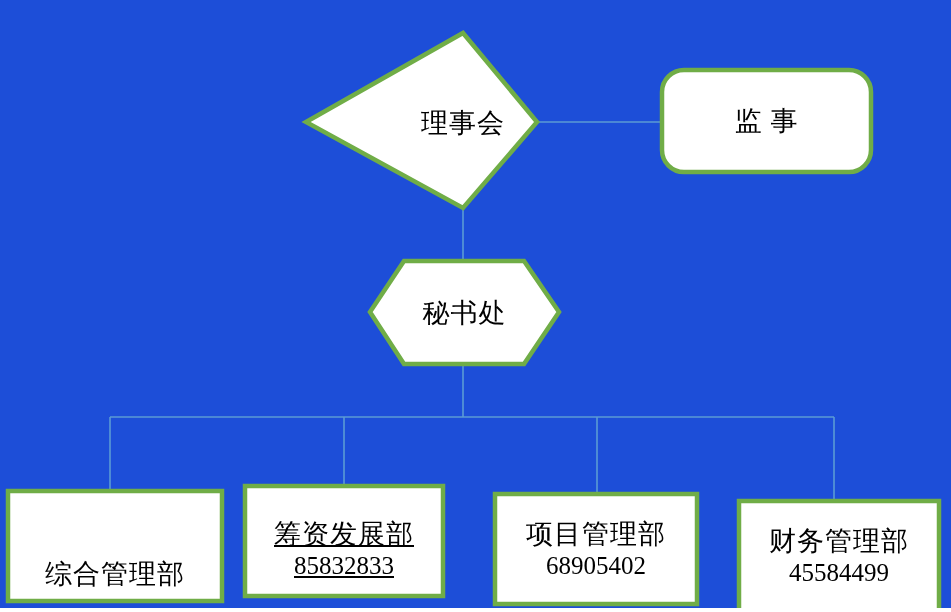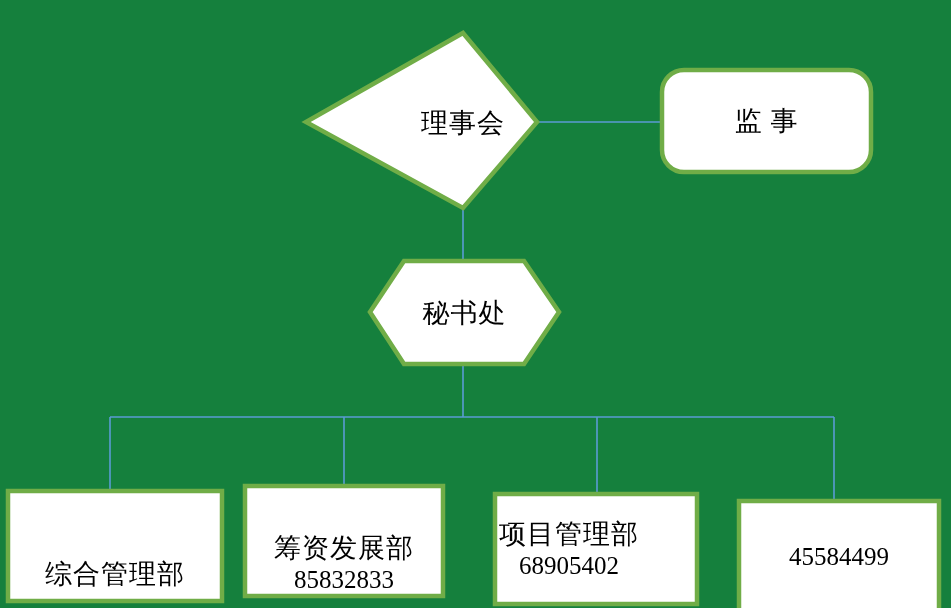--- a/index.html
+++ b/index.html
@@ -7,21 +7,21 @@
     padding: 0;
     background: #ffffff;
   }
   body {
     font-family: "Liberation Serif", "DejaVu Serif", serif;
   }
   #canvas {
     position: relative;
     width: 951px;
     height: 608px;
-    background: #15803d;
+    background: #1d4ed8;
     overflow: hidden;
   }
   .svg-layer {
     position: absolute;
     left: 0;
     top: 0;
     width: 951px;
     height: 612px;
   }
   .node-label {
@@ -99,27 +99,28 @@
   </div>
 
   <div class="node-label" style="left:662px; top:93px; width:209px; height:56px;">
     <span class="lbl-cn-sp">监 事</span>
   </div>
 
   <div class="node-label" style="left:8px; top:503px; width:214px; height:88px;justify-content:flex-end;">
     <span class="lbl-cn">综合管理部</span>
   </div>
 
-  <div class="node-label" style="left:245px; top:520px; width:198px; height:88px;">
+  <div class="node-label" style="left:245px; top:506px; width:198px; height:88px;text-decoration:underline;">
     <span class="lbl-cn">筹资发展部</span>
     <span class="lbl-num">85832833</span>
   </div>
 
-  <div class="node-label" style="left:468px; top:506px; width:202px; height:88px;">
+  <div class="node-label" style="left:495px; top:506px; width:202px; height:88px;">
     <span class="lbl-cn">项目管理部</span>
     <span class="lbl-num">68905402</span>
   </div>
 
   <div class="node-label" style="left:739px; top:513px; width:200px; height:88px;">
+    <span class="lbl-cn">财务管理部</span>
     <span class="lbl-num">45584499</span>
   </div>
 
 </div>
 
 </body></html>

